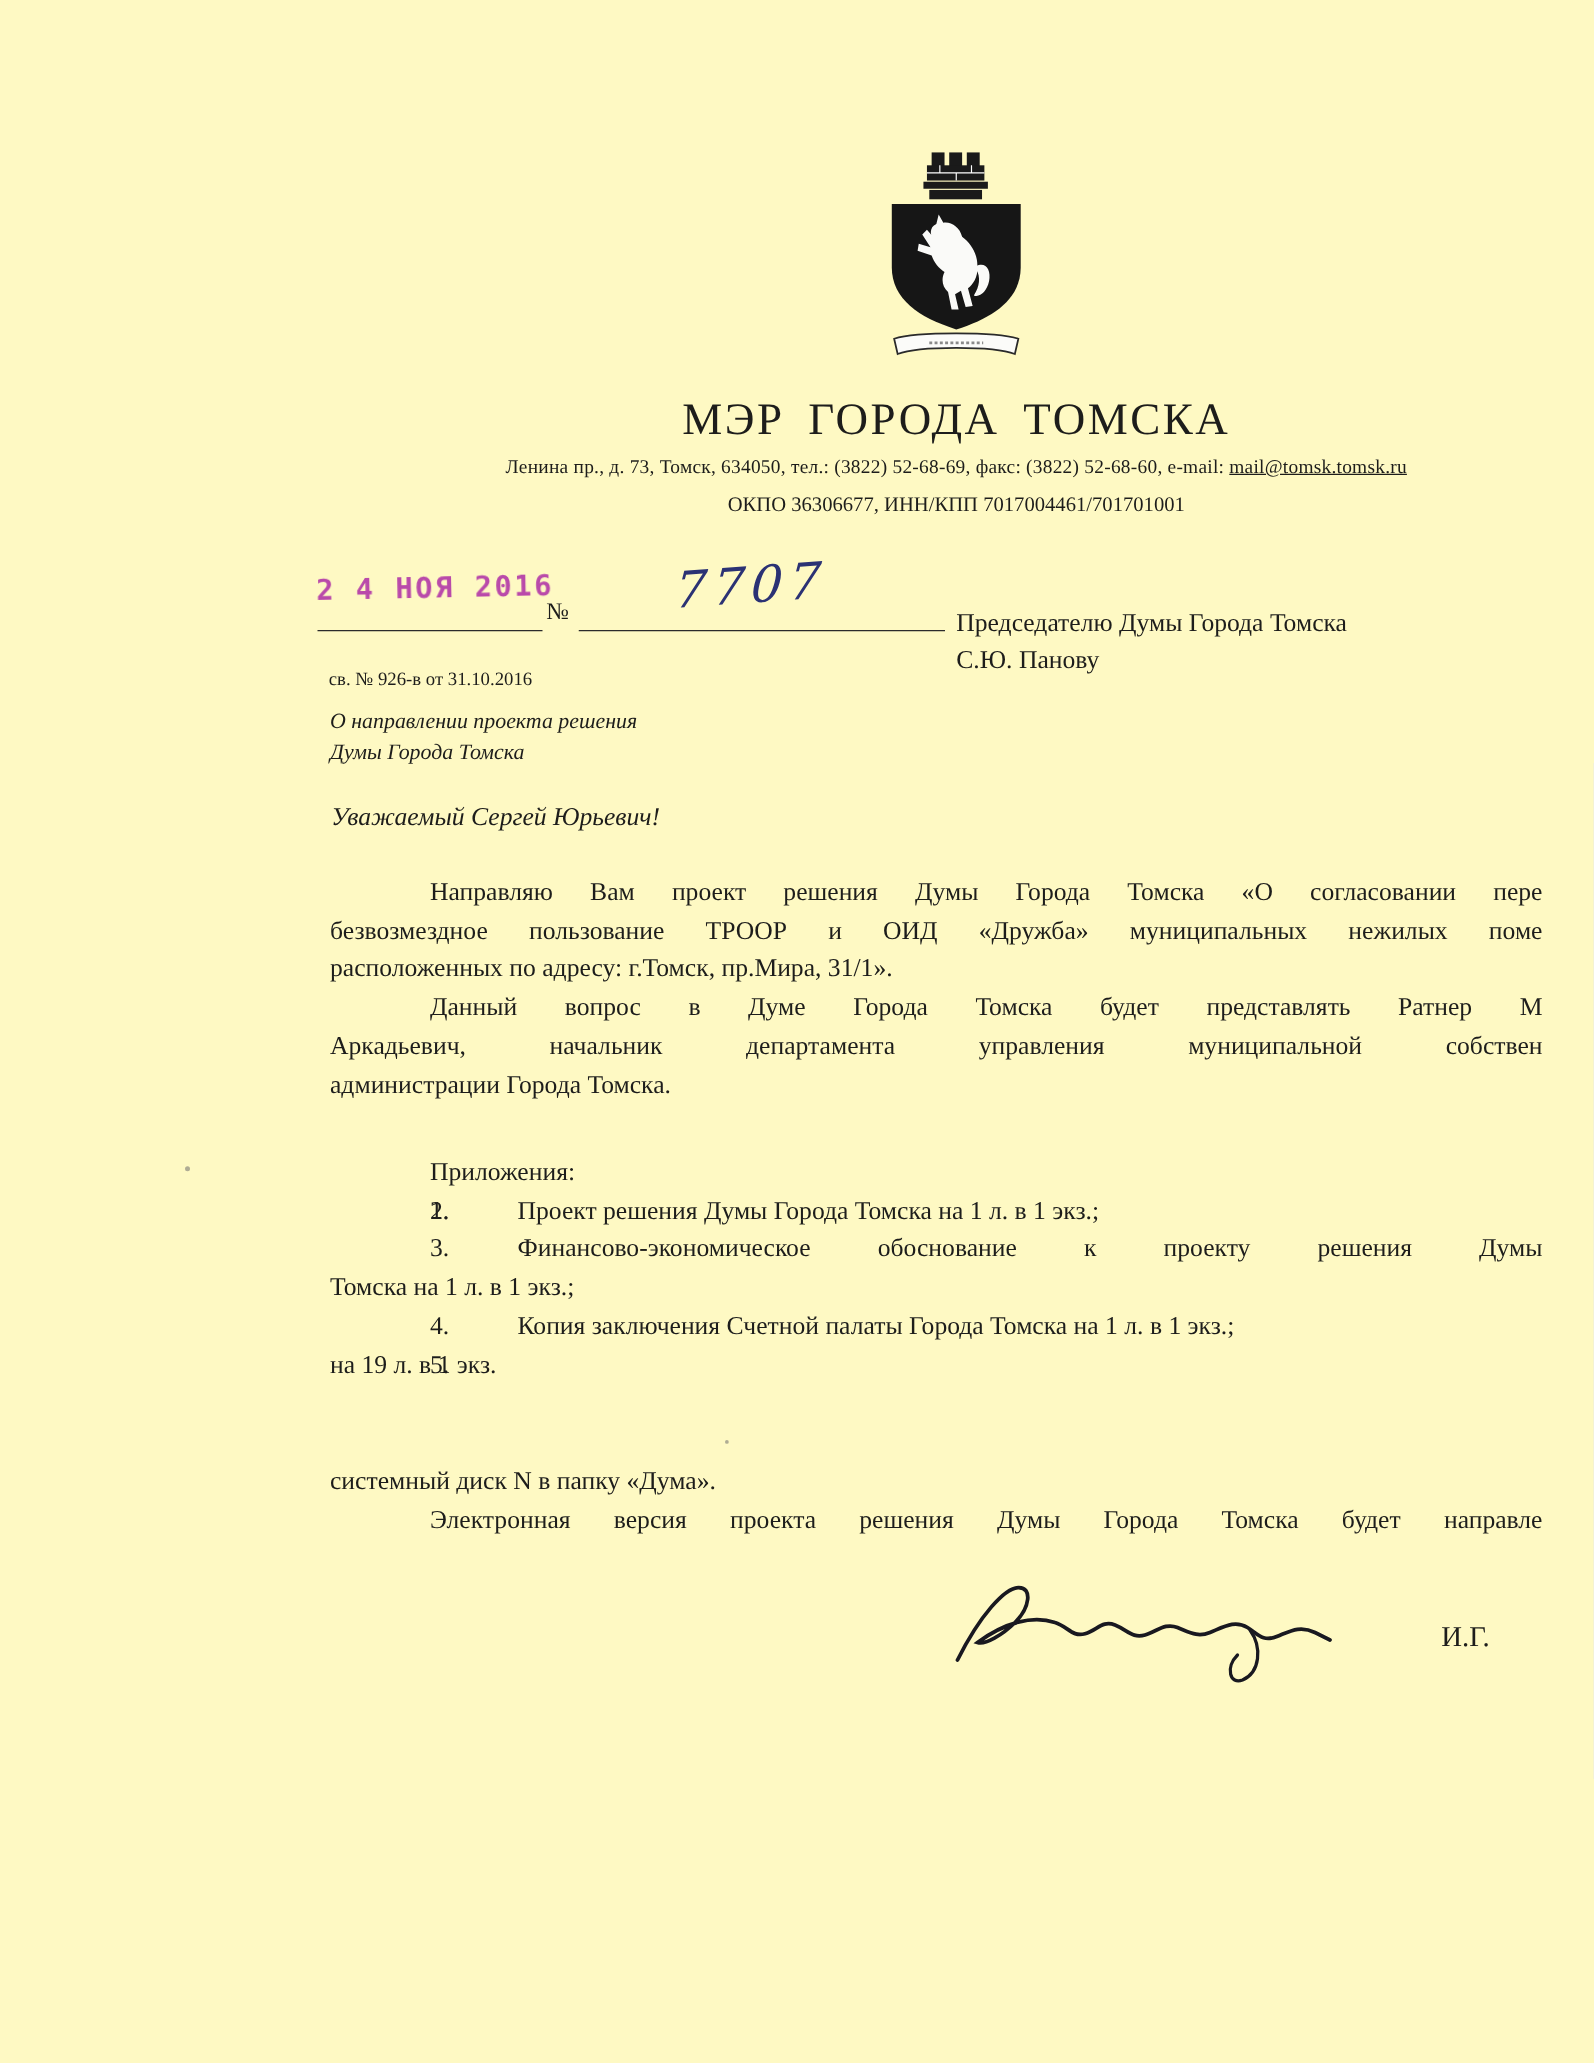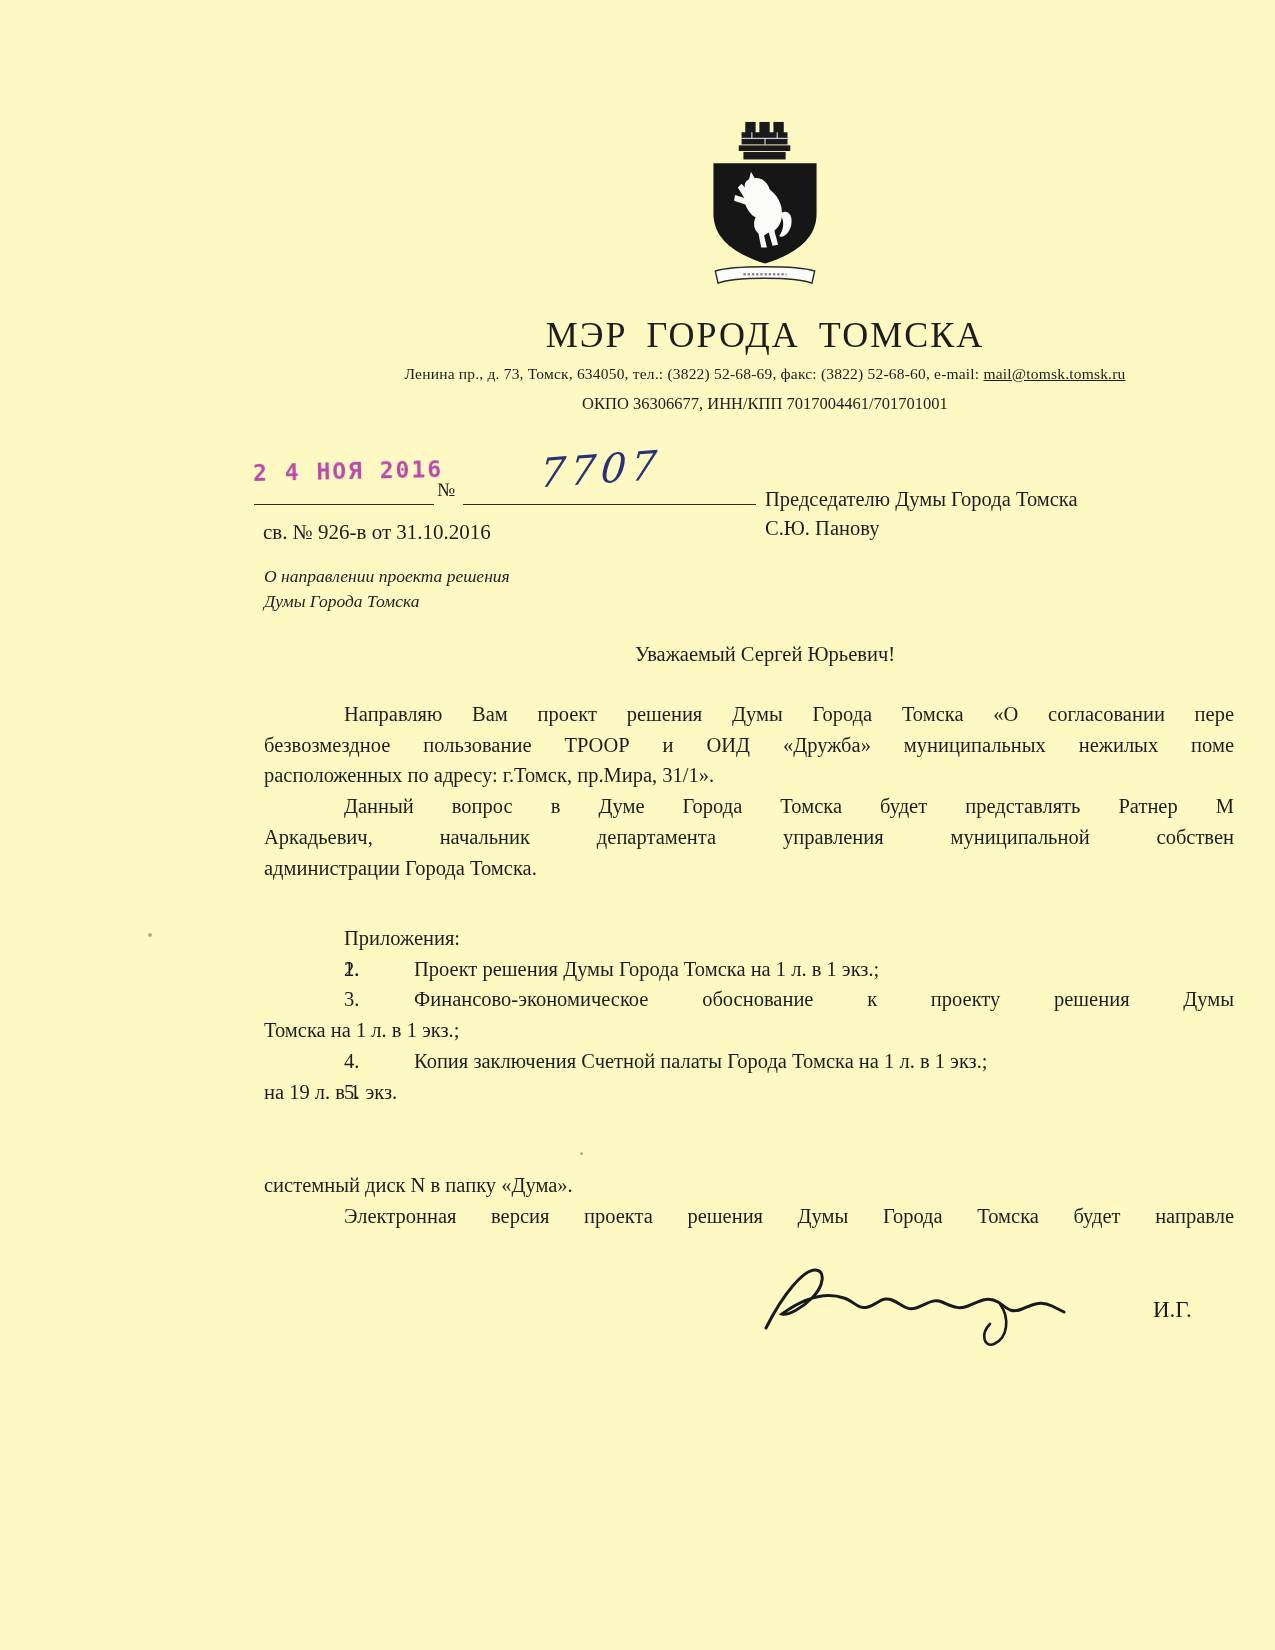--- a/index.html
+++ b/index.html
@@ -30,25 +30,25 @@
   .rule { height:0; border-top:1.6px solid #2b2b2b; }
   .rule1 { left:254px; top:504px; width:180px; }
   .numsign { left:437px; top:479px; font-size:19px; }
   .rule2 { left:463px; top:504px; width:293px; }
   .handnum {
     left:540px; top:446px;
     font-family:"DejaVu Serif", serif; font-style:italic;
     font-size:40px; letter-spacing:5px; color:#2b3274;
     transform:rotate(-4deg) skewX(-8deg);
   }
-  .refline { left:263px; top:520px; font-size:21px; }
+  .refline { left:263px; top:536px; font-size:15px; }
 
   .recipient { left:765px; top:485px; font-size:20.5px; line-height:29px; }
   .subject { left:264px; top:564px; font-size:17.5px; line-height:25px; font-style:italic; }
-  .salutation { left:265px; top:643px; width:1000px; text-align:center; font-size:20.5px; }
+  .salutation { left:265px; top:643px; width:1000px; font-size:20.5px;font-style:italic; }
 
   
   .textblock { left:264px; width:970px; font-size:20.5px; line-height:30.7px; }
   .bodytext { top:699px; }
   .attach   { top:923px; }
   .closing  { top:1170px; }
   .line { text-align:left; }
   .just { text-align:justify; text-align-last:justify; text-justify:inter-word; }
   .ind  { text-indent:80px; }
   .ind80 { padding-left:80px; }

